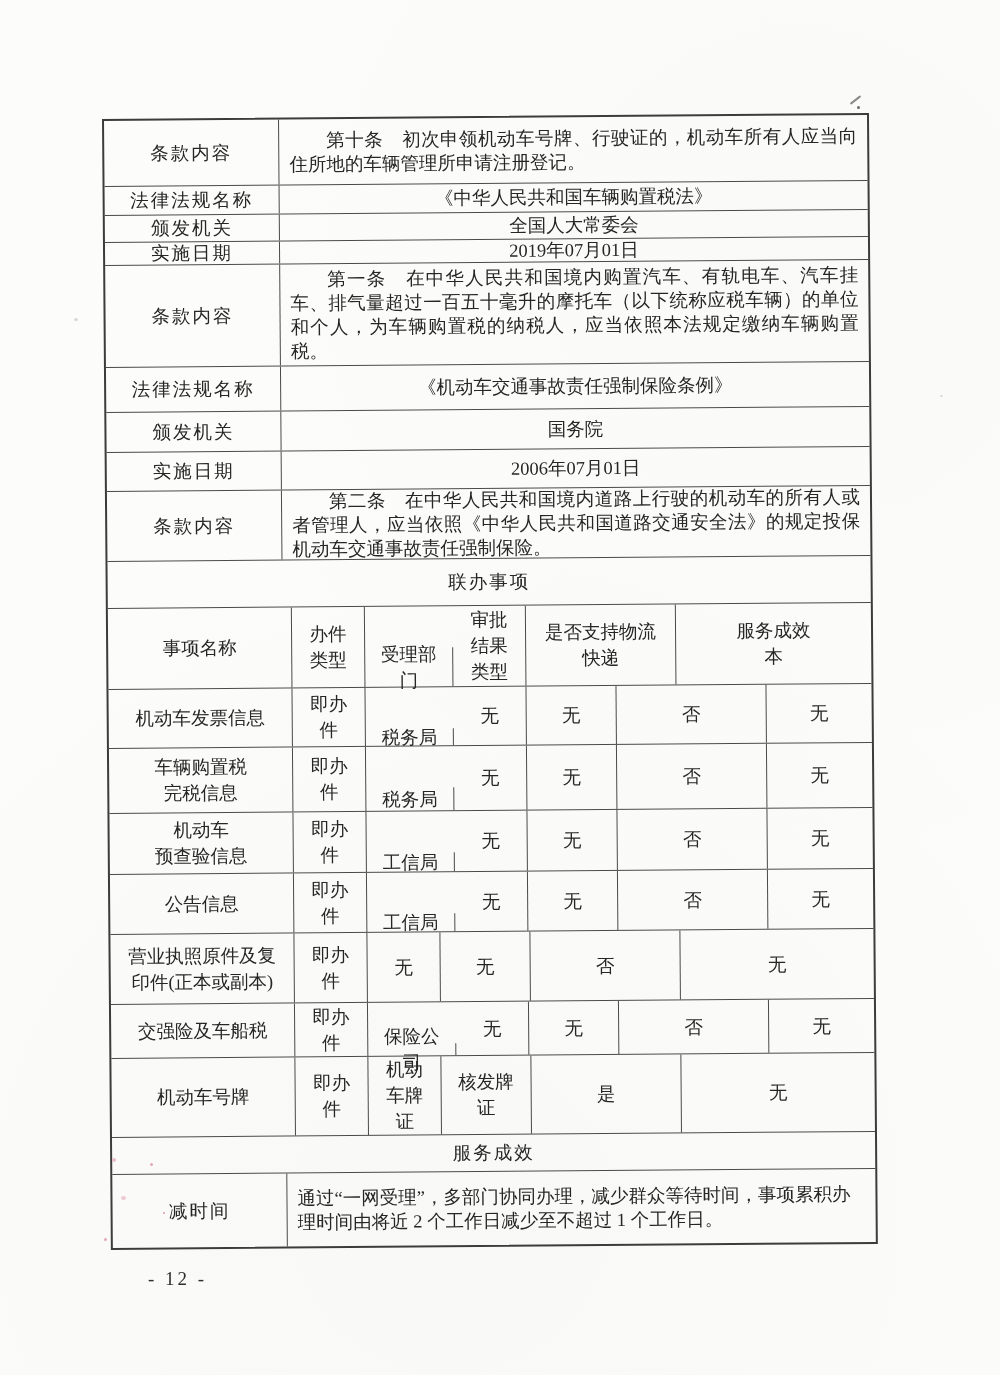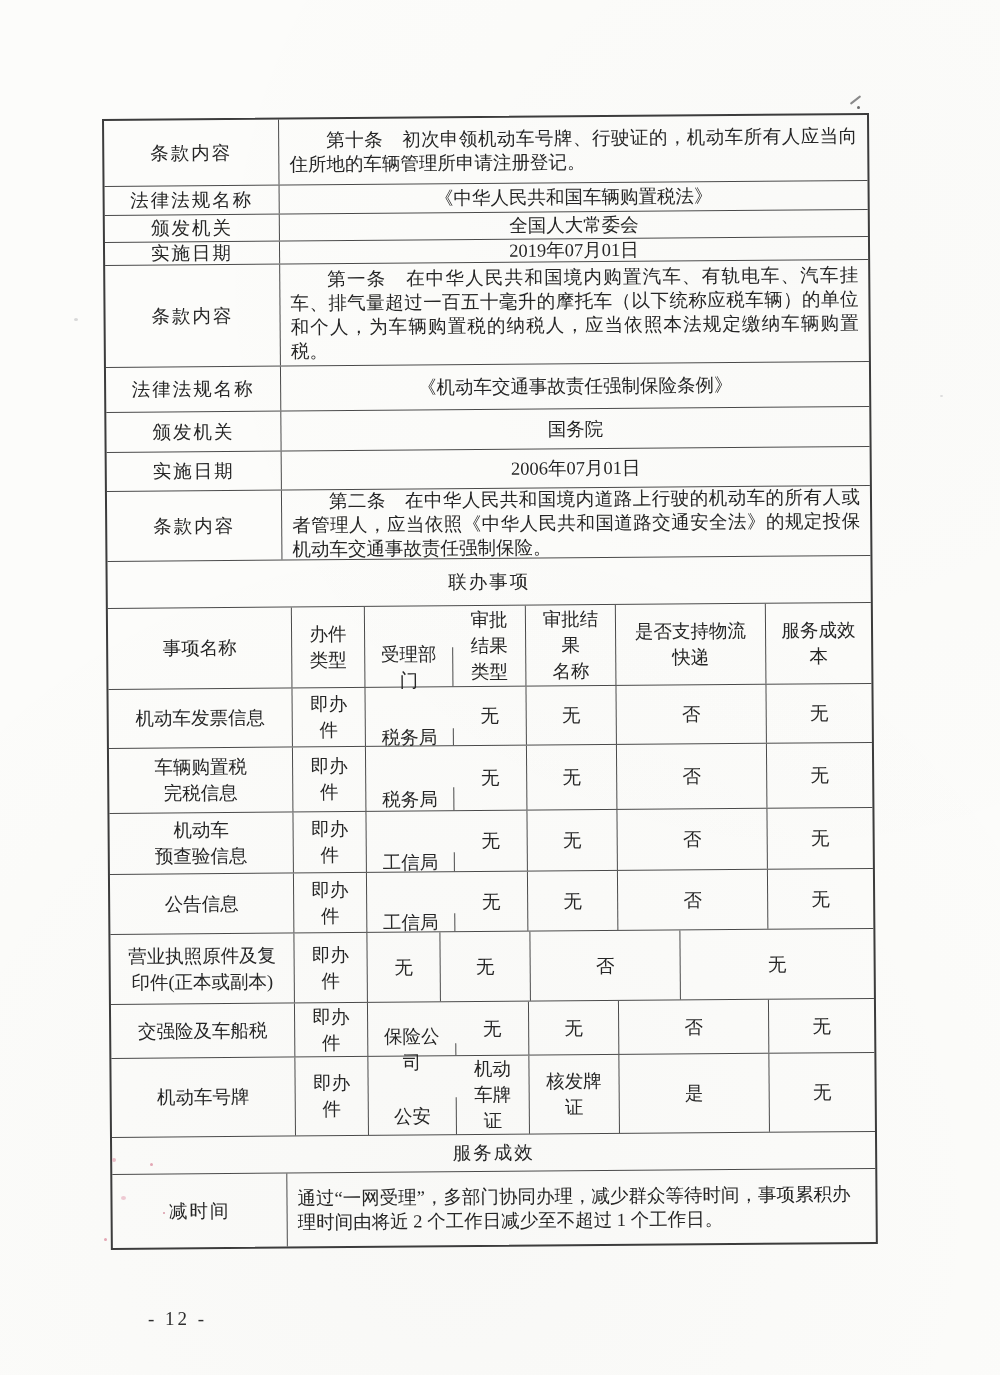--- a/index.html
+++ b/index.html
@@ -52,21 +52,21 @@
     line-height:26px;
   }
   .w1{flex:0 0 184px;}
   .w2{flex:0 0 73px;}
   .w3{flex:0 0 88px;margin-top:41px;}
   .w4{flex:0 0 73px;}
   .w5{flex:0 0 90px;}
   .w6{flex:0 0 150px;}
   .w7{flex:1;border-right:none;}
   .page-number{
-    position:absolute;left:148px;top:1308px;
+    position:absolute;left:148px;top:1268px;
     font-size:19px;letter-spacing:3px;color:#2e2e2e;
   }
   .speck{position:absolute;border-radius:50%;filter:blur(0.6px);}
   .pen-mark{
     position:absolute;left:849px;top:99px;width:13px;height:2px;
     background:#8a8a8a;transform:rotate(-38deg);border-radius:1px;
   }
   .pen-dot{position:absolute;left:857px;top:106px;width:3px;height:3px;background:#6b6b6b;border-radius:50%;}
 </style>
 </head>
@@ -124,23 +124,20 @@
 
     <div class="r" style="height:81px">
       <div class="bc w1">事项名称</div>
       <div class="bc w2">办件
 类型</div>
       <div class="bc w3">受理部
 门</div>
       <div class="bc w4">审批
 结果
 类型</div>
-      <div class="bc w5">审批结
-果
-名称</div>
       <div class="bc w6">是否支持物流
 快递</div>
       <div class="bc w7">服务成效
 本</div>
     </div>
 
     <div class="r" style="height:59px">
       <div class="bc w1">机动车发票信息</div>
       <div class="bc w2">即办
 件</div>
@@ -200,21 +197,20 @@
 司</div>
       <div class="bc w4">无</div>
       <div class="bc w5">无</div>
       <div class="bc w6">否</div>
       <div class="bc w7">无</div>
     </div>
     <div class="r" style="height:79px">
       <div class="bc w1">机动车号牌</div>
       <div class="bc w2">即办
 件</div>
-      <div class="bc w3">公安</div>
       <div class="bc w4">机动
 车牌
 证</div>
       <div class="bc w5">核发牌
 证</div>
       <div class="bc w6">是</div>
       <div class="bc w7">无</div>
     </div>
 
     <div class="band" style="height:37px">服务成效</div>

